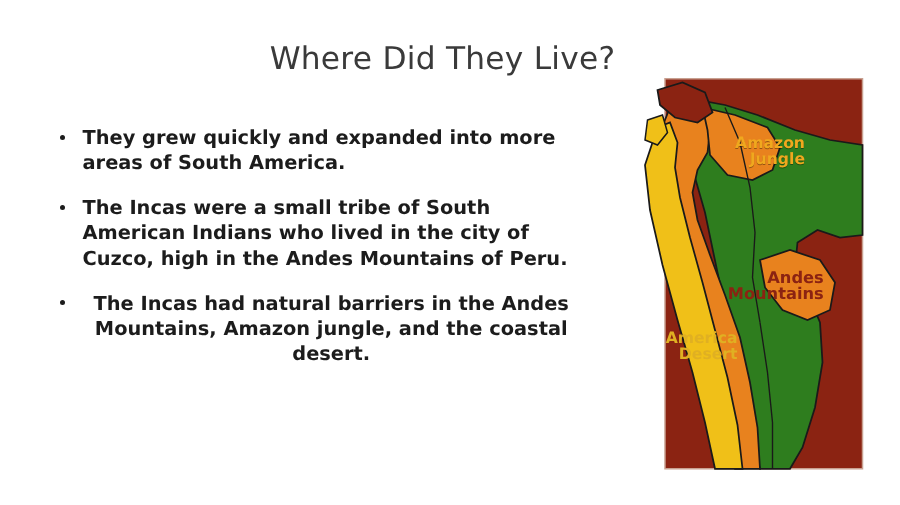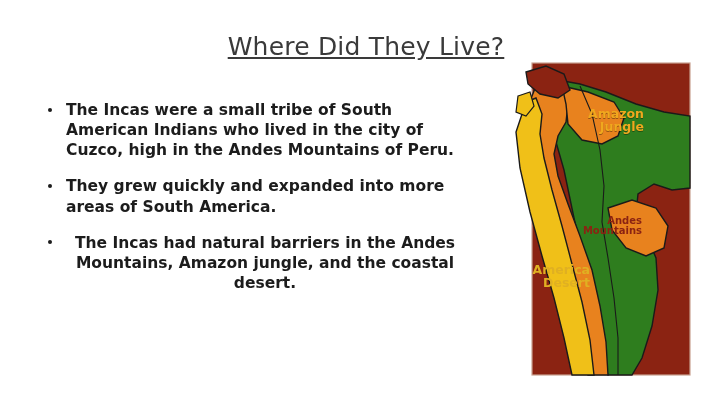--- a/index.html
+++ b/index.html
@@ -12,31 +12,30 @@
     width: 720px;
     height: 404px;
     background: #ffffff;
     overflow: hidden;
     font-family: "Liberation Sans", sans-serif;
   }
 
   
   #slide-title {
     position: absolute;
-    left: 16px;
+    left: 4px;
     top: 32px;
     width: 700px;
     text-align: center;
     font-family: "DejaVu Sans", sans-serif;
     font-size: 25px;
     font-weight: 400;
     color: #3a3a3a;
     letter-spacing: 0.2px;
     white-space: nowrap;
-    text-decoration: underline;
   }
 
   
   #body-list {
     position: absolute;
     left: 44px;
     top: 100px;
     width: 420px;
     margin: 0;
     padding: 0;
@@ -84,49 +83,49 @@
   }
   #label-amazon {
     left: 62px;
     top: 50px;
     width: 86px;
     font-size: 12.5px;
     color: #F0A81E;
     text-shadow: 0 1px 0 rgba(0,0,0,0.35);
   }
   #label-andes {
-    left: 30px;
+    left: 47px;
     top: 158px;
     width: 116px;
-    font-size: 10px;
+    font-size: 13px;
     color: #8B2312;
   }
   #label-coastal {
     left: 14px;
     top: 206px;
     width: 80px;
     font-size: 12.5px;
     color: #E0B022;
   }
 </style>
 </head>
 <body>
 
 <div id="slide">
 
   <div id="slide-title">Where Did They Live?</div>
 
   <ul id="body-list">
     <li class="bullet-item">
       <span class="bullet-dot"></span>
-      <span>The Incas were a small tribe of South American Indians who lived in the city of Cuzco, high in the Andes Mountains of Peru.</span>
+      <span>They grew quickly and expanded into more areas of South America.</span>
     </li>
     <li class="bullet-item">
       <span class="bullet-dot"></span>
-      <span>They grew quickly and expanded into more areas of South America.</span>
+      <span>The Incas were a small tribe of South American Indians who lived in the city of Cuzco, high in the Andes Mountains of Peru.</span>
     </li>
     <li class="bullet-item">
       <span class="bullet-dot"></span>
       <span>The Incas had natural barriers in the Andes Mountains, Amazon jungle, and the coastal desert.</span>
     </li>
   </ul>
 
   <div id="map-figure">
     <svg id="map-svg" viewBox="0 0 200 322" xmlns="http://www.w3.org/2000/svg">
 

